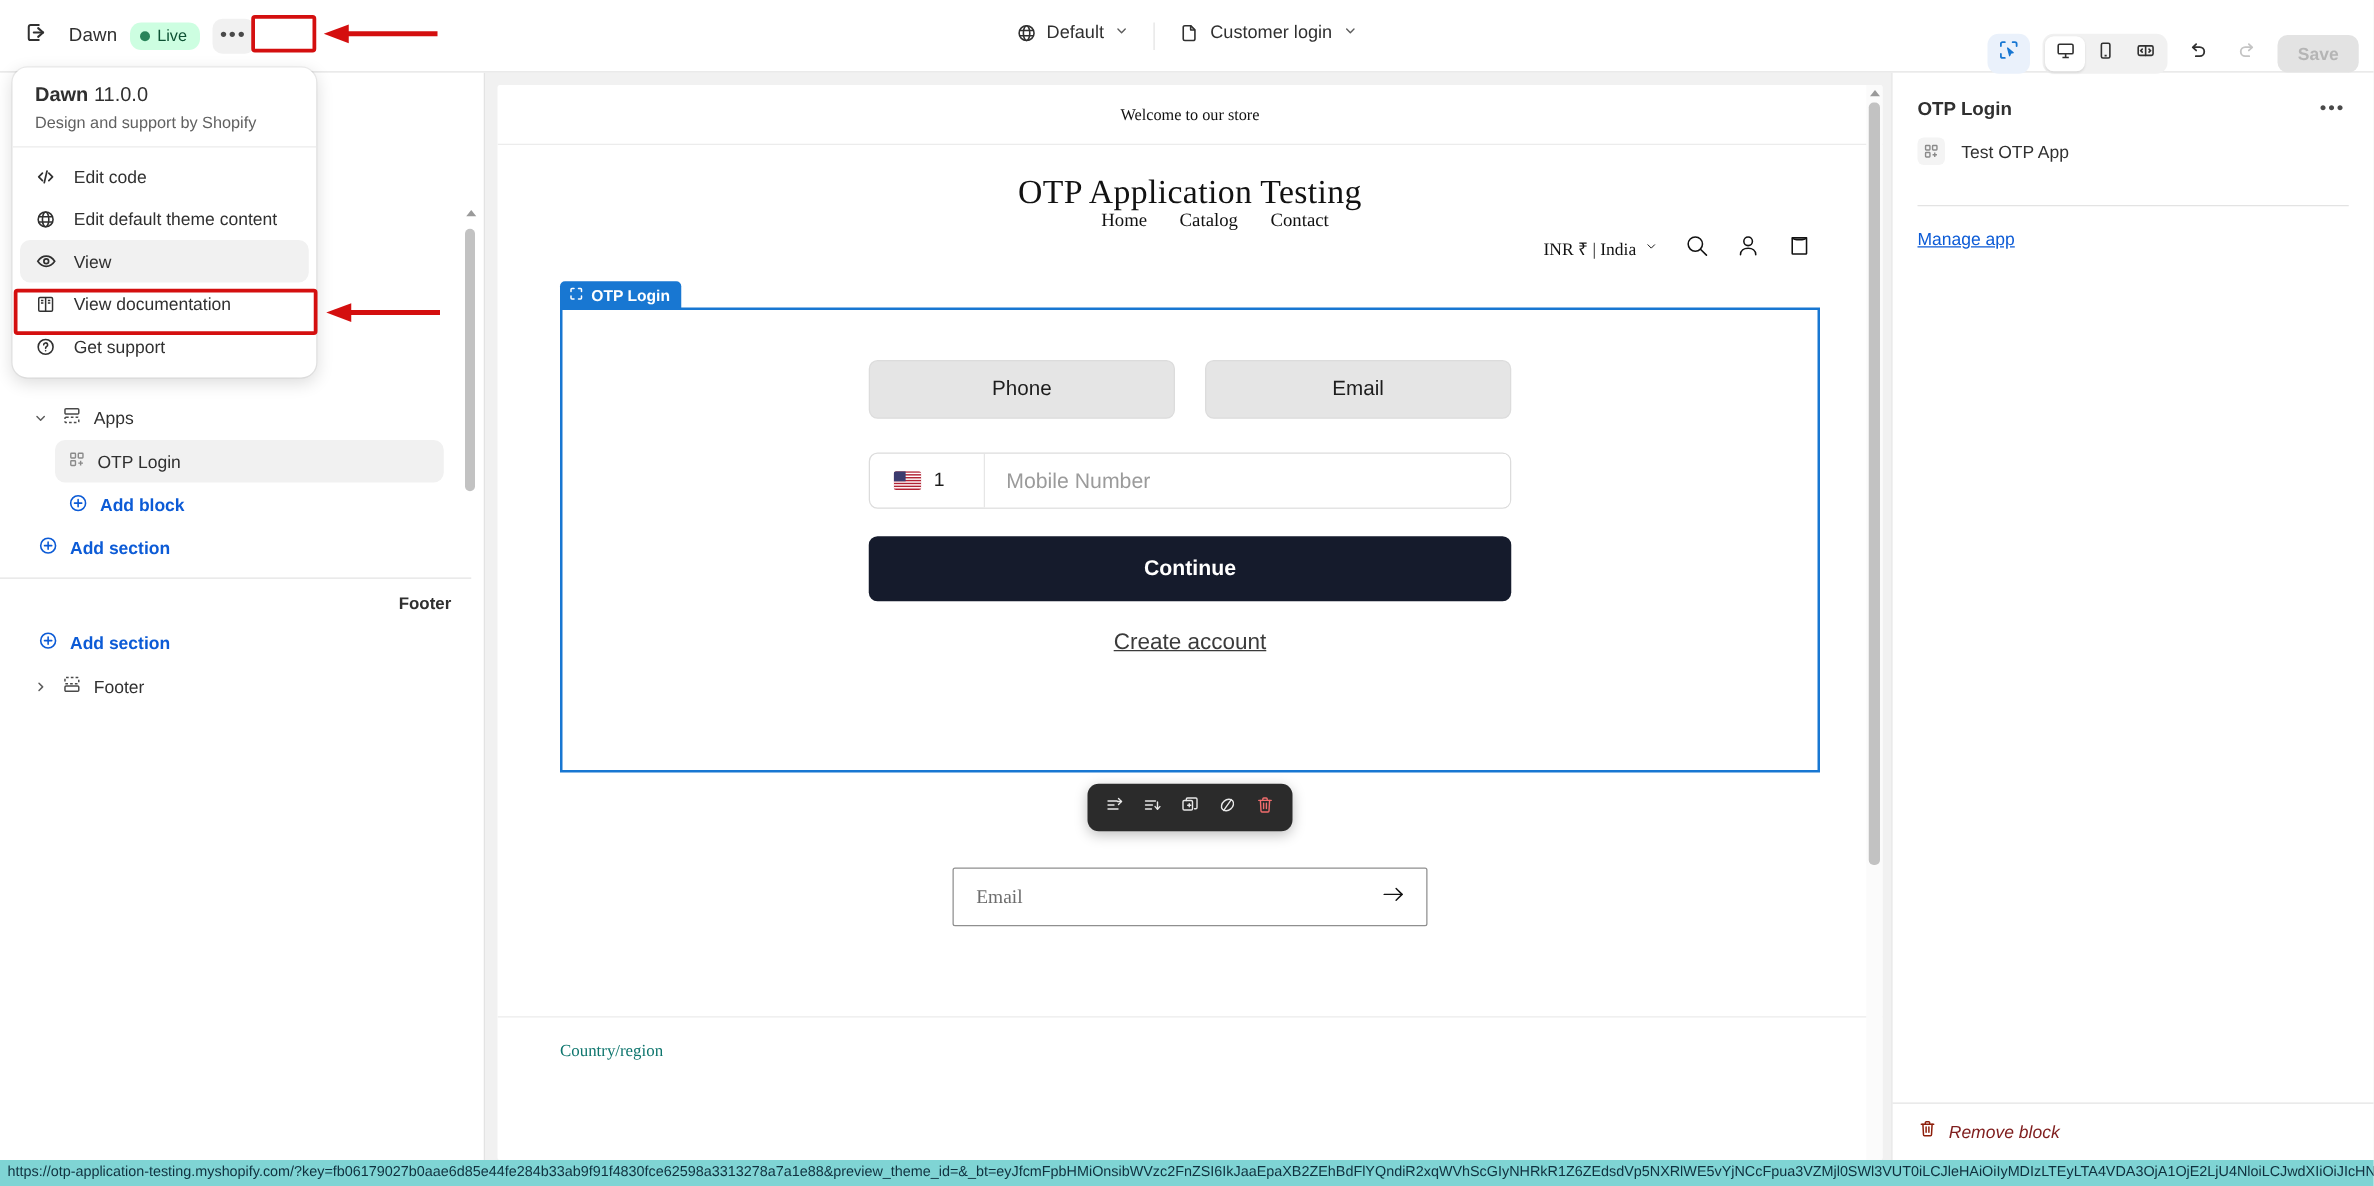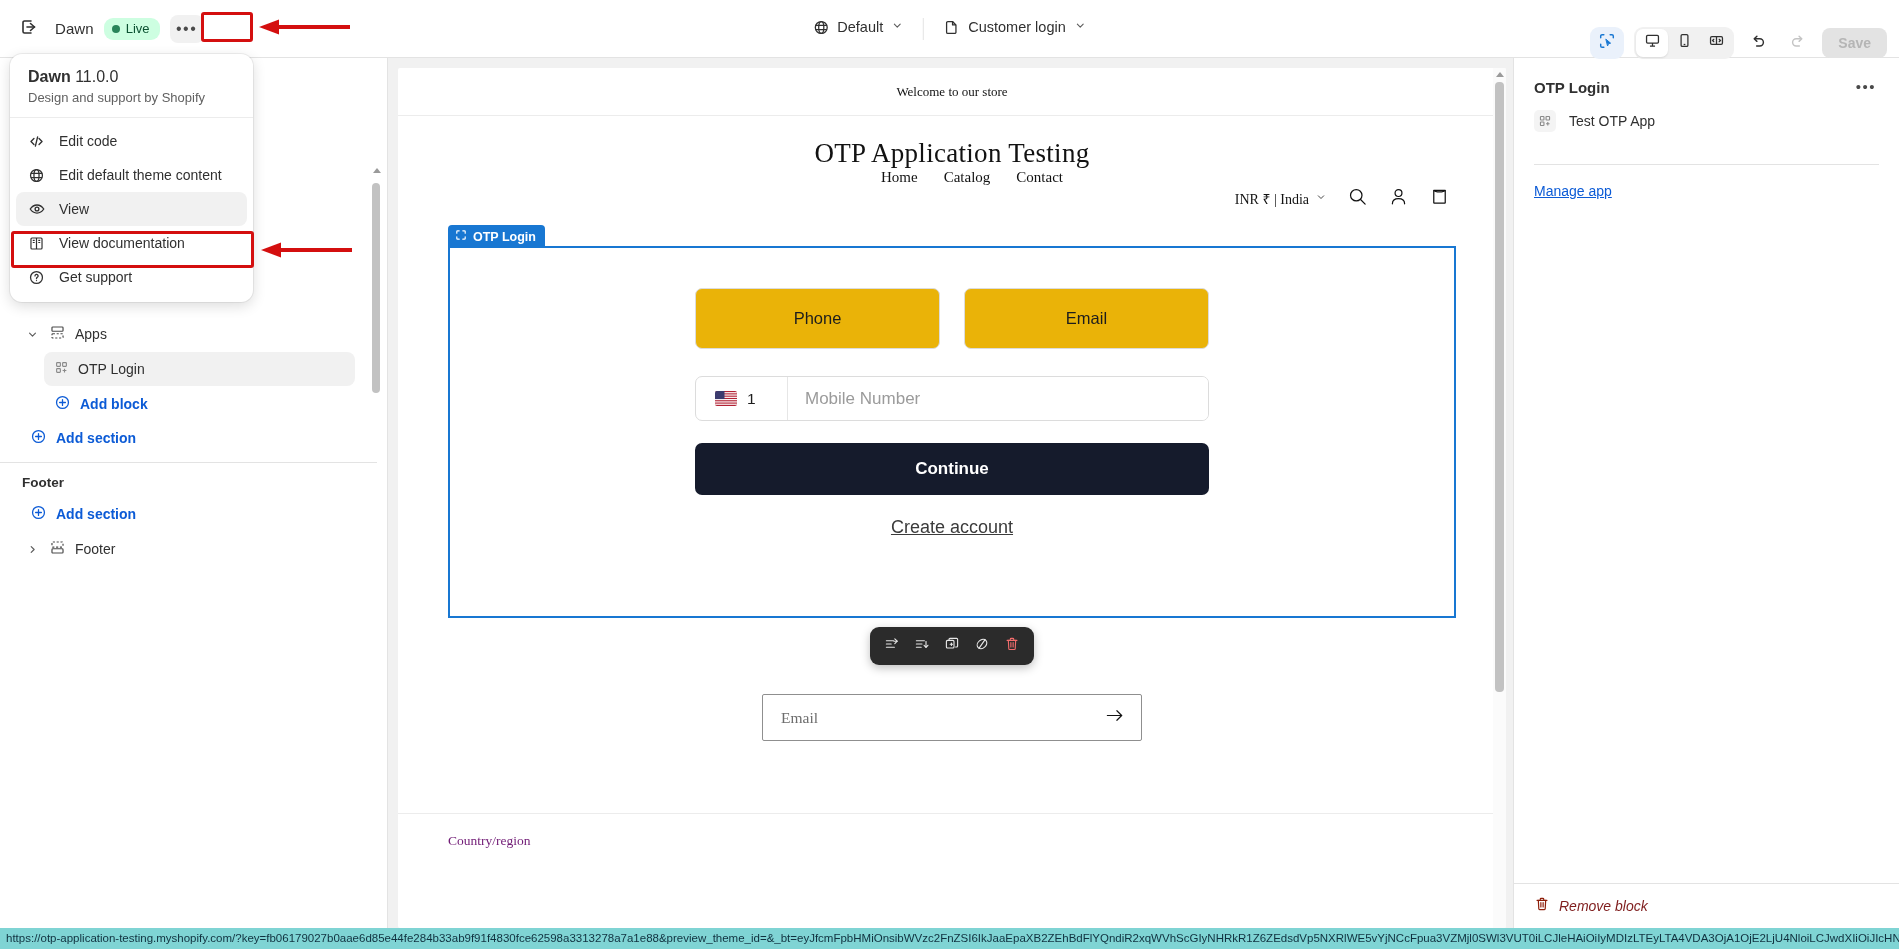--- a/index.html
+++ b/index.html
@@ -79,21 +79,21 @@
     padding: 7px 16px; cursor: default;
     font-family: "Liberation Sans", sans-serif;
   }
 
   
   .sidebar {
     position: absolute; top: 58px; left: 0; width: 388px; bottom: 21px;
     background: #ffffff; border-right: 1px solid #e3e3e3;
     overflow: hidden;
   }
-  .sb-scroll { position: absolute; inset: 0 10px 0 0; padding: 8px 0; }
+  .sb-scroll { position: absolute; inset: 0 10px 0 0; padding: 8px 0; text-align: right; }
   .sb-track {
     position: absolute; top: 110px; right: 5px; width: 10px; bottom: 0;
   }
   .sb-arrow {
     position: absolute; top: 0; left: 1px;
     width: 0; height: 0;
     border-left: 4px solid transparent; border-right: 4px solid transparent;
     border-bottom: 5px solid #9a9a9a;
   }
   .sb-thumb {
@@ -193,23 +193,23 @@
     font-size: 12.5px; font-weight: 600;
     border-radius: 4px 4px 0 0;
     padding: 4px 9px 4px 7px;
     display: flex; align-items: center; gap: 6px;
     white-space: nowrap;
   }
 
   .otp-form { padding-top: 40px; display: flex; flex-direction: column; align-items: center; }
   .otp-tabs { display: flex; gap: 24px; }
   .otp-tab {
-    width: 245px; height: 61px;
+    width: 245px; height: 47px;
     border: 1px solid #dcdcdc; border-radius: 7px;
-    background: #eab308; display: flex; align-items: center; justify-content: center;
+    background: #e5e5e5; display: flex; align-items: center; justify-content: center;
     font-size: 16.5px; color: #1d1d1d; cursor: pointer;
   }
   .otp-phonerow {
     margin-top: 27px; display: flex;
     width: 514px; height: 45px;
     border: 1px solid #dcdcdc; border-radius: 7px; overflow: hidden;
     background: #fff;
   }
   .otp-cc {
     width: 92px; display: flex; align-items: center; gap: 10px;
@@ -251,21 +251,21 @@
     background: #fff;
   }
   .nl-input {
     flex: 1; border: none; outline: none; font-size: 15.5px; color: #121212;
     font-family: "Liberation Serif", serif; background: transparent;
   }
   .nl-input::placeholder { color: #6d6d6d; }
   .pv-divider { position: absolute; left: 0; right: 0; top: 745px; height: 1px; background: #ececec; }
   .pv-footer-label {
     position: absolute; left: 50px; top: 765px;
-    font-size: 13.5px; color: #701a75;
+    font-size: 13.5px; color: #0f766e;
     font-family: "Liberation Serif", serif;
   }
 
   
   .block-toolbar {
     position: absolute; left: 50%; transform: translateX(-50%); top: 559px;
     background: #2b2b2b; border-radius: 9px;
     display: flex; align-items: center; gap: 2px;
     padding: 6px 8px; z-index: 20;
     box-shadow: 0 3px 10px rgba(0,0,0,.25);

